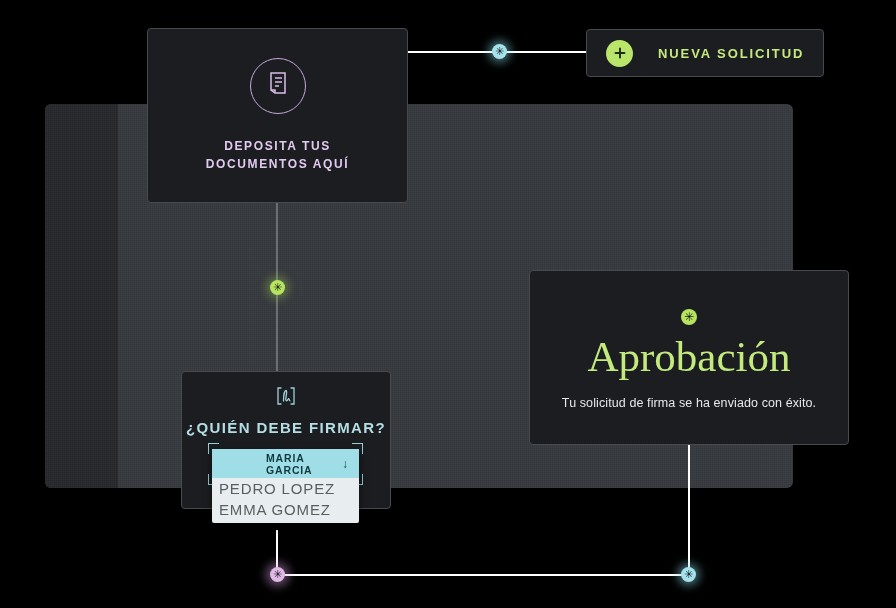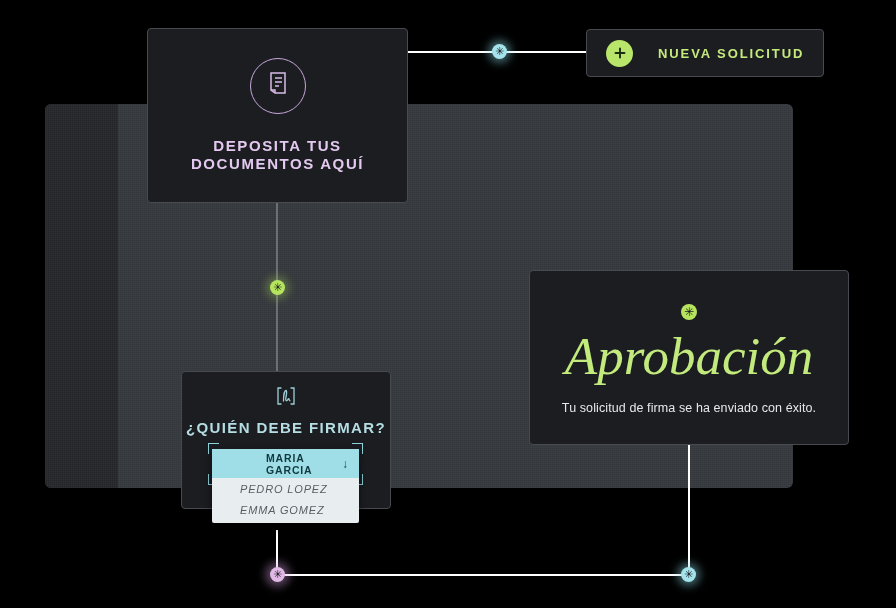--- a/index.html
+++ b/index.html
@@ -78,21 +78,21 @@
   }
   .doc-circle {
     width: 56px; height: 56px;
     border-radius: 50%;
     border: 1.4px solid #c9a6dd;
     display: flex; align-items: center; justify-content: center;
     margin-bottom: 23px;
   }
   #card-deposit .cap {
     color: #e3c9ef;
-    font-size: 15px;
+    font-size: 12px;
     font-weight: bold;
     letter-spacing: 1.6px;
     text-align: center;
     line-height: 18px;
   }
 
   
   #btn-nueva {
     left: 586px; top: 29px;
     width: 238px; height: 48px;
@@ -128,26 +128,25 @@
     border-radius: 50%;
     background: #b6e45e;
     display: flex; align-items: center; justify-content: center;
     font-family: "DejaVu Sans", sans-serif;
     font-size: 12px; line-height: 1;
     color: #1b1d20;
     margin-bottom: 9px;
   }
   #card-aprob .title {
     font-family: "Liberation Serif", serif;
-    font-size: 53px;
+    font-size: 43px;
     font-weight: normal;
     color: #c3ea7d;
     line-height: 1.05;
     margin-bottom: 16px;
-    font-style: italic;
   }
   #card-aprob .sub {
     color: #e6e8ea;
     font-size: 12.5px;
     letter-spacing: .1px;
   }
 
   
   #card-signer {
     left: 181px; top: 371px;
@@ -186,26 +185,25 @@
     color: #11393f;
     font-size: 10.5px;
     font-weight: bold;
     letter-spacing: .85px;
     padding-left: 43px;
   }
   .dd-arrow { color: #14464c; font-size: 12px; line-height: 1; }
   .dd-opt {
     height: 21px;
     display: flex; align-items: center;
-    padding: 0 28px;
+    padding: 0 7px;
     color: #585f63;
-    font-size: 11px;
+    font-size: 15px;
     letter-spacing: .85px;
     cursor: pointer;
-    font-style: italic;
   }
   .dd-opt:last-child { padding-bottom: 3px; height: 24px; }
 
   
   .brackets { position: absolute; left: 208px; top: 443px; width: 155px; height: 42px; z-index: 8; }
   .brk {
     position: absolute; width: 11px; height: 11px;
     border: 1.6px solid #8fd4de;
   }
   .brk.tl { left: 0;  top: 0;    border-right: none; border-bottom: none; }

